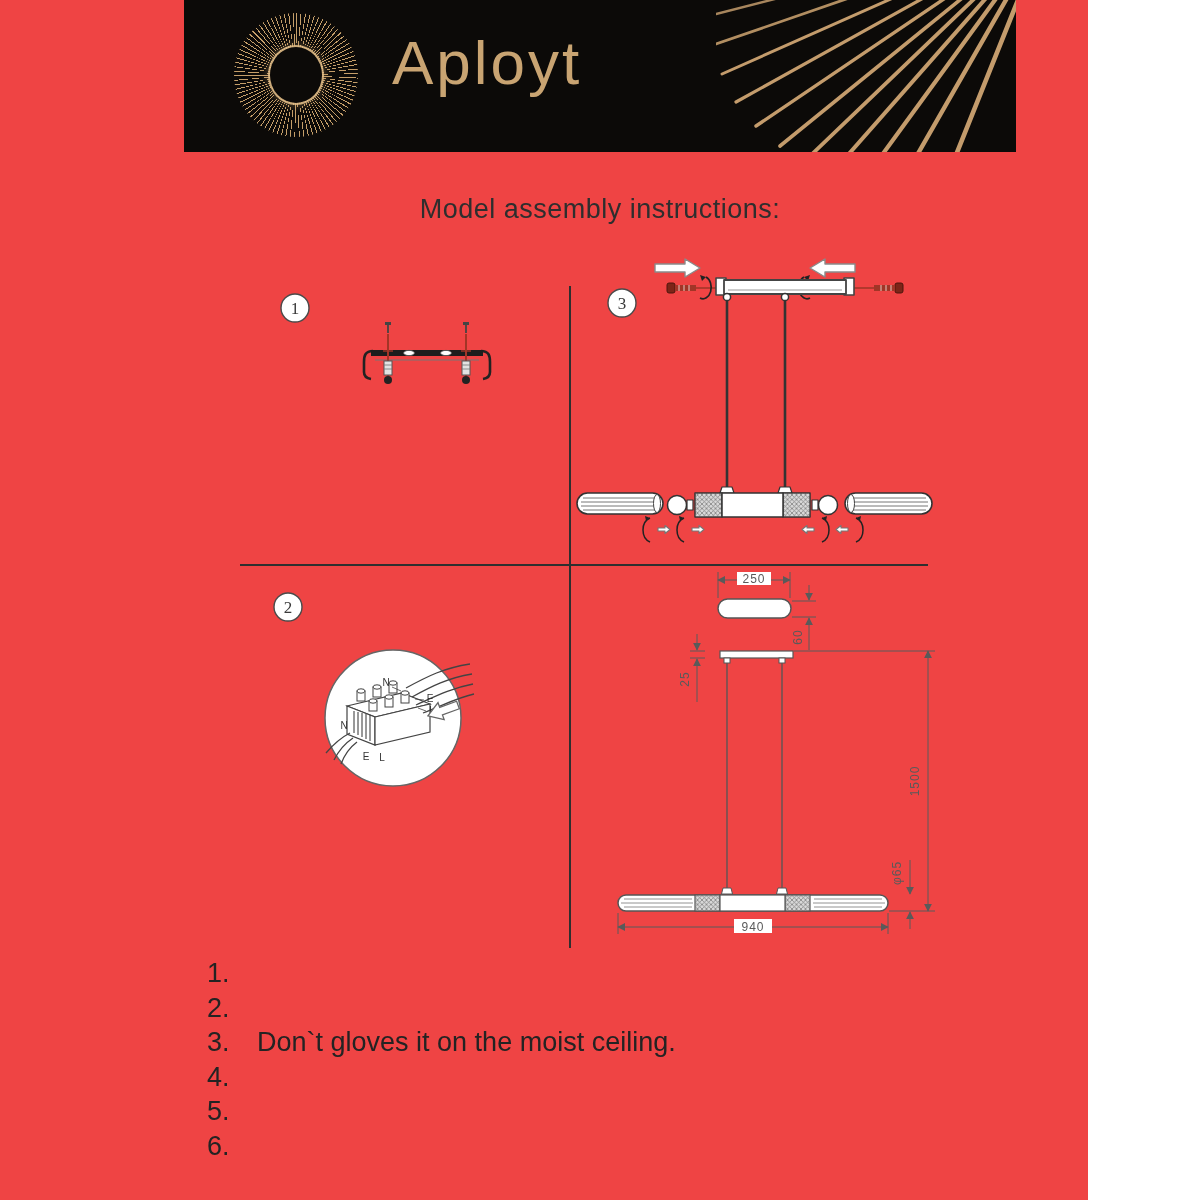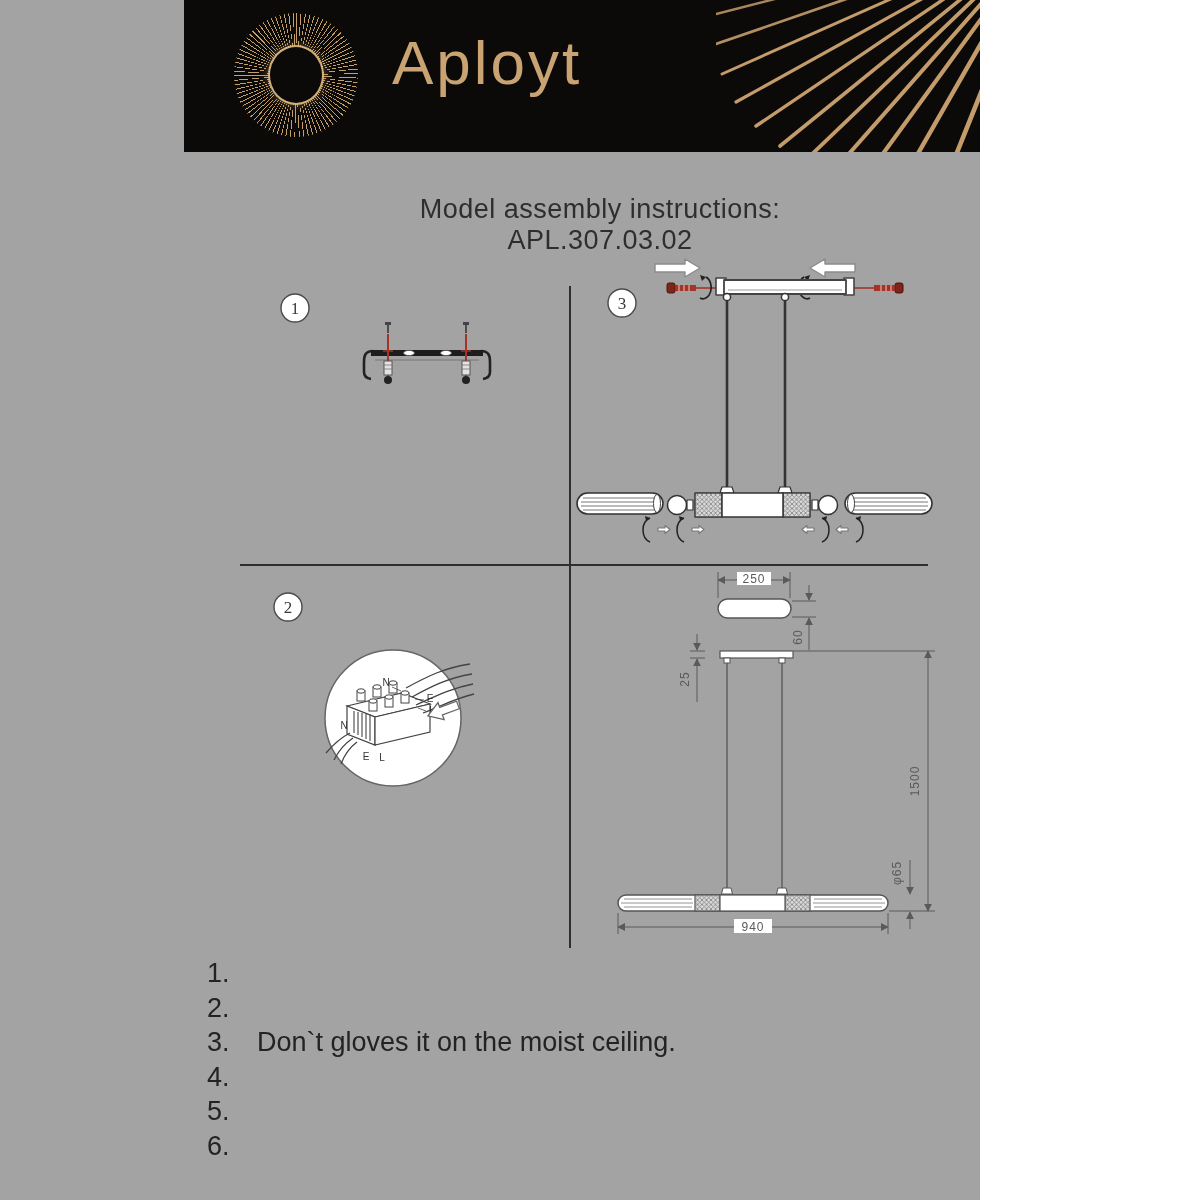--- a/index.html
+++ b/index.html
@@ -1,16 +1,16 @@
 <!DOCTYPE html>
 <html><head>
 <meta charset="utf-8">
 <style>
   html,body{margin:0;padding:0;background:#ffffff;}
-  .page{position:relative;width:980px;height:1200px;background:#a3a3a3;overflow:hidden;
+  .page{position:relative;width:1088px;height:1200px;background:#ef4444;overflow:hidden;
         font-family:"Liberation Sans",sans-serif;}
 
   
   .banner{position:absolute;left:184px;top:0;width:832px;height:152px;background:#0c0a08;overflow:hidden;}
   .sunburst{position:absolute;left:50px;top:13px;width:124px;height:124px;border-radius:50%;
     background:repeating-conic-gradient(rgba(207,166,110,.95) 0deg .9deg, rgba(12,10,8,0) .9deg 4.2deg);}
   .sunburst .core{position:absolute;left:50%;top:50%;width:52px;height:56px;margin:-28px 0 0 -26px;
     border-radius:50%;background:#0c0a08;box-shadow:0 0 0 2px rgba(228,192,138,.85), 0 0 10px 2px rgba(207,166,110,.45);}
   .brand-name{position:absolute;left:208px;top:32px;font-size:62px;font-weight:400;color:#c9a472;
     letter-spacing:3px;line-height:1;}
@@ -54,21 +54,20 @@
         <line x1="330" y1="-70" x2="124" y2="164" stroke-width="4"></line>
         <line x1="330" y1="-70" x2="158" y2="166" stroke-width="4.2"></line>
         <line x1="330" y1="-70" x2="196" y2="164" stroke-width="4.4"></line>
         <line x1="330" y1="-70" x2="238" y2="160" stroke-width="4.6"></line>
       </g>
     </svg>
   </div>
 
   <div class="title-block">
     <div class="title-line">Model assembly instructions:</div>
-    <div class="title-line">APL.307.03.02</div>
   </div>
 
   <svg class="diagram" viewBox="0 0 1200 1200">
     <defs>
       <marker id="arr" viewBox="0 0 10 10" refX="9" refY="5" markerWidth="8" markerHeight="8" orient="auto-start-reverse">
           <path d="M0,0 L10,5 L0,10 z" fill="#5a5a5a"></path>
         </marker>
       <pattern id="knurl" patternUnits="userSpaceOnUse" width="4.5" height="4.5">
         <path d="M0,4.5 L4.5,0 M0,0 L4.5,4.5" stroke="#777" stroke-width="0.7"></path>
       </pattern>

